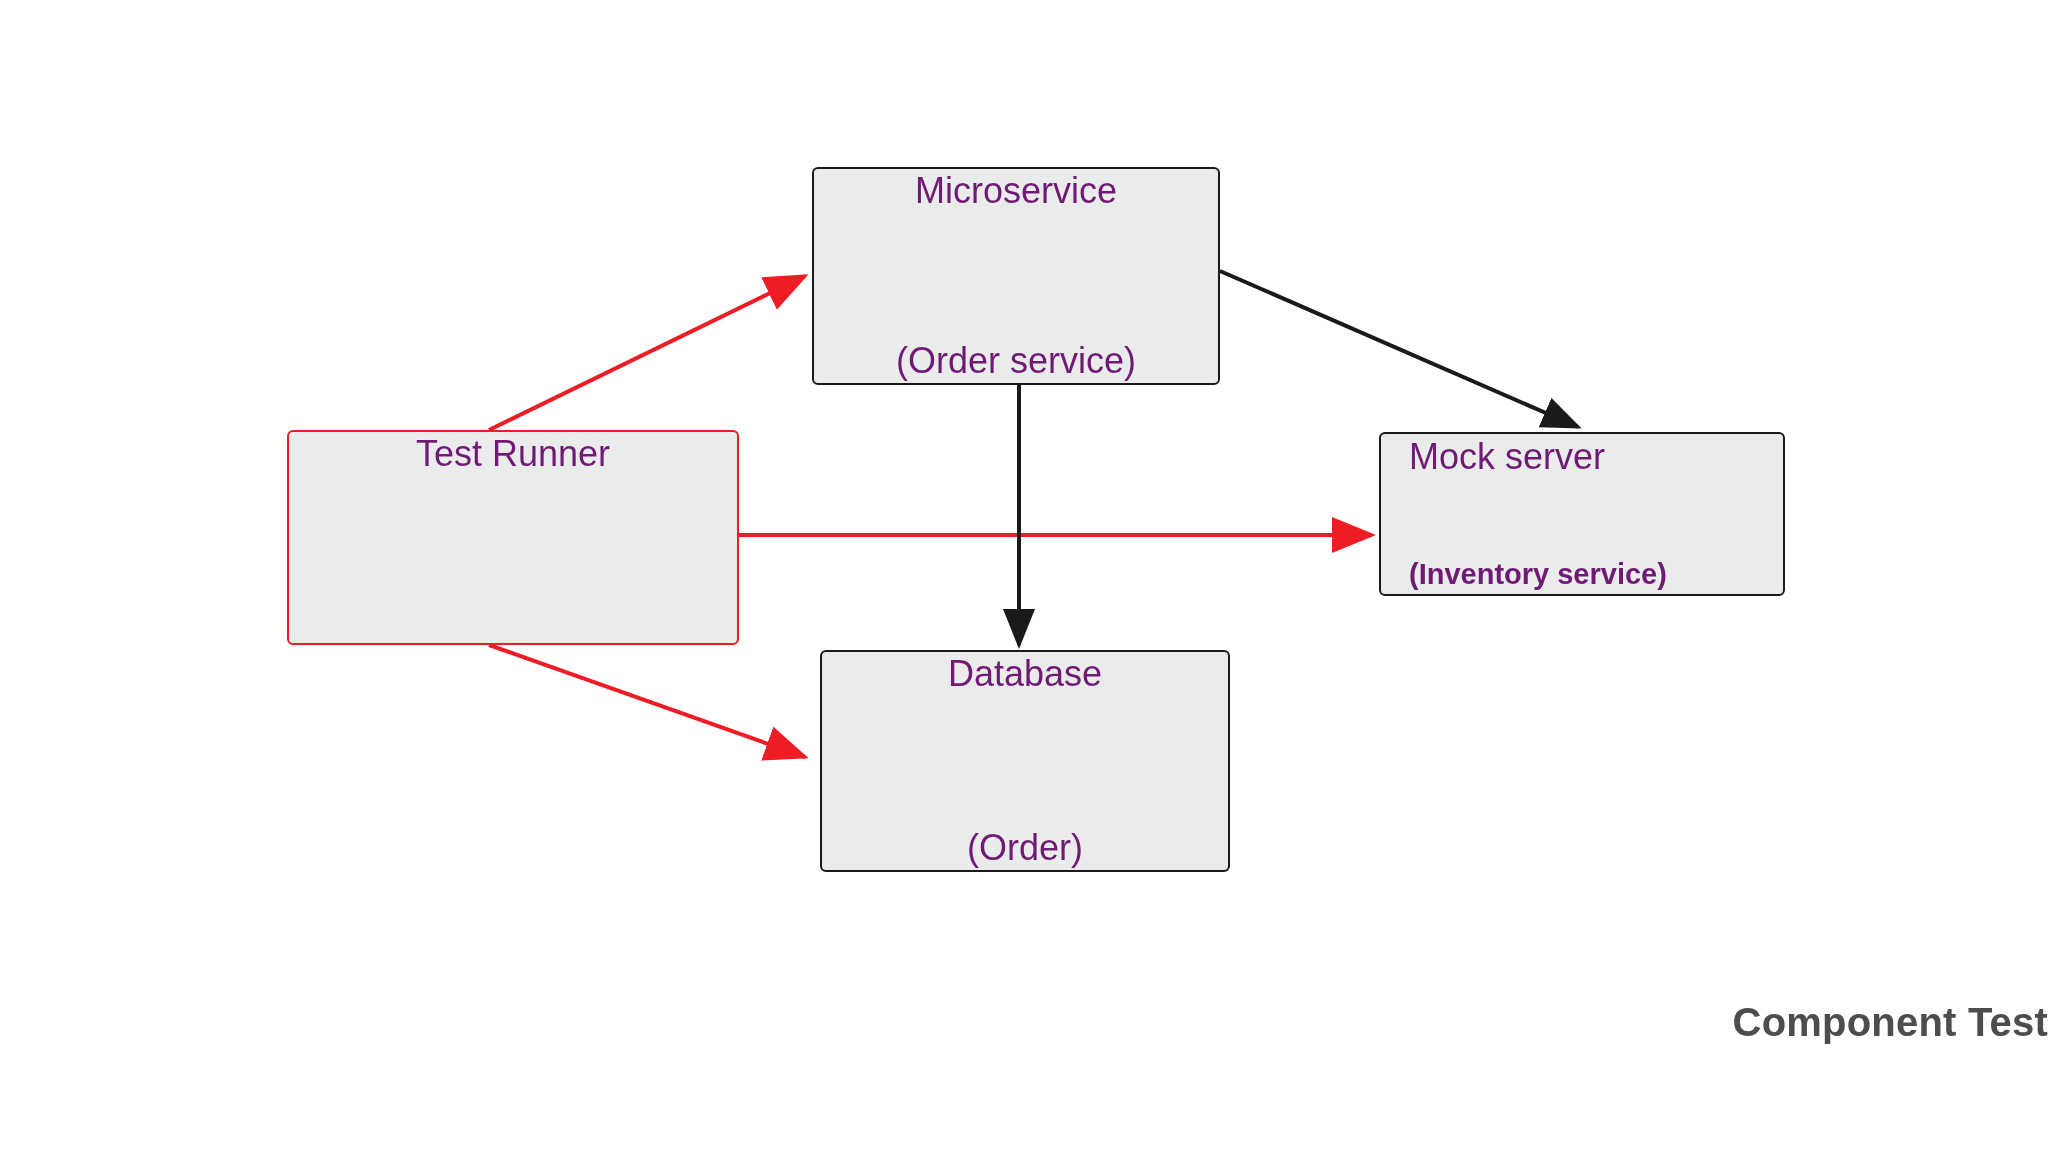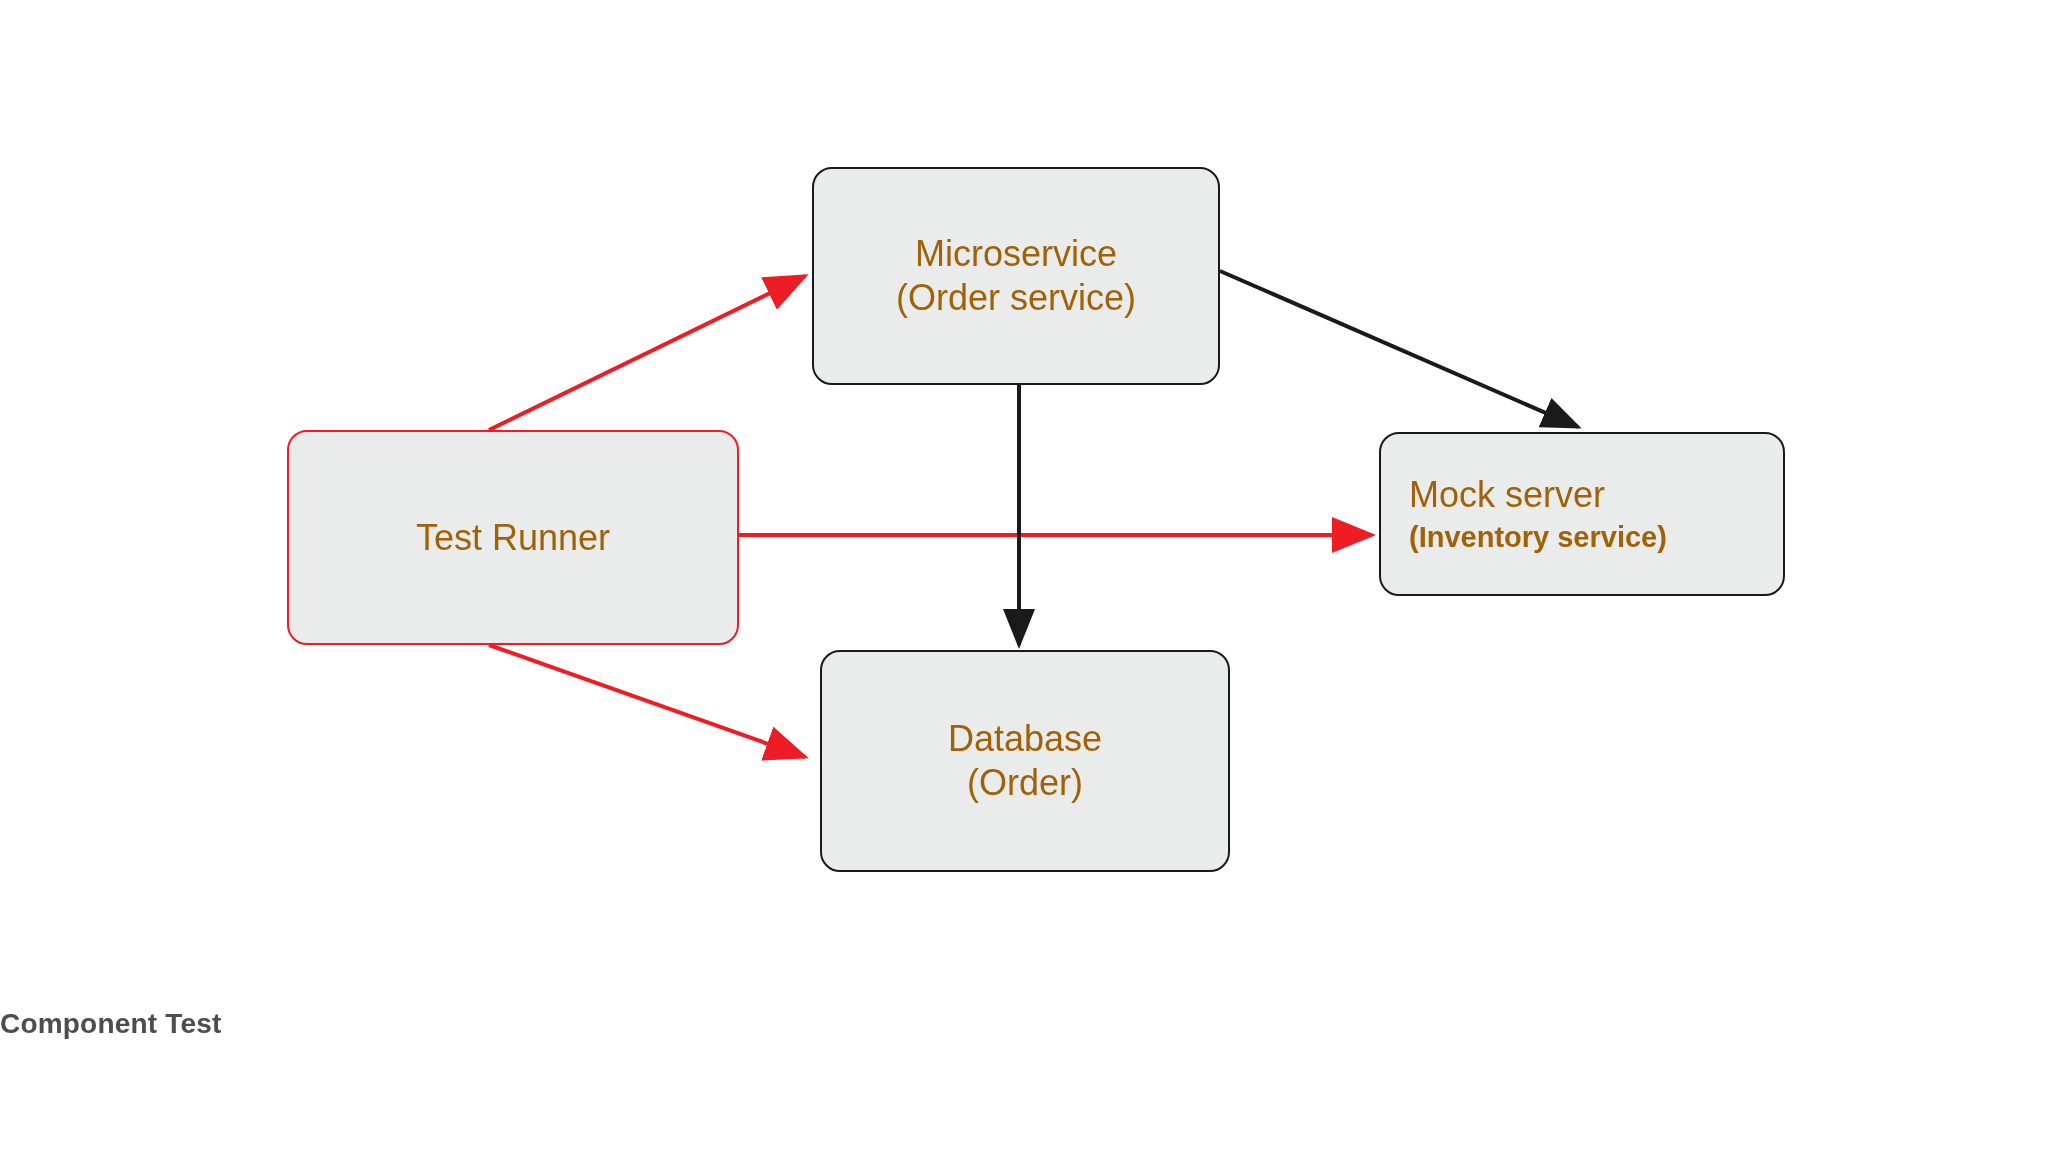--- a/index.html
+++ b/index.html
@@ -26,26 +26,26 @@
     top: 0;
     width: 2048px;
     height: 1152px;
     pointer-events: none;
   }
   .node {
     position: absolute;
     box-sizing: border-box;
     background: #eaecec;
     border: 2.5px solid #1a1a1a;
-    border-radius: 20px;
+    border-radius: 6px;
     display: flex;
     flex-direction: column;
     align-items: center;
-    justify-content: center;
-    color: #a16207;
+    justify-content: space-between;
+    color: #701a75;
     line-height: 1.22;
   }
   .node.red-outline {
     border-color: #ee1c24;
     border-width: 2.5px;
   }
   .node .line1 {
     font-size: 36px;
     white-space: nowrap;
   }
@@ -89,26 +89,25 @@
   }
   #node-mock-server .line2 {
     font-size: 29px;
     font-weight: bold;
   }
   #caption {
     position: absolute;
     left: 0;
     top: 1000px;
     width: 2048px;
-    text-align: left;
-    font-size: 28px;
+    text-align: right;
+    font-size: 40px;
     font-weight: bold;
     color: #4d4d50;
     letter-spacing: 0.2px;
-    margin-top: 8px;
   }
 </style>
 </head>
 <body>
 
 <div id="canvas">
 
   <svg class="edges" viewBox="0 0 2048 1152" xmlns="http://www.w3.org/2000/svg">
     <defs>
       <marker id="arrow-red" markerWidth="11" markerHeight="9" refX="10" refY="4.5" orient="auto" markerUnits="strokeWidth">

